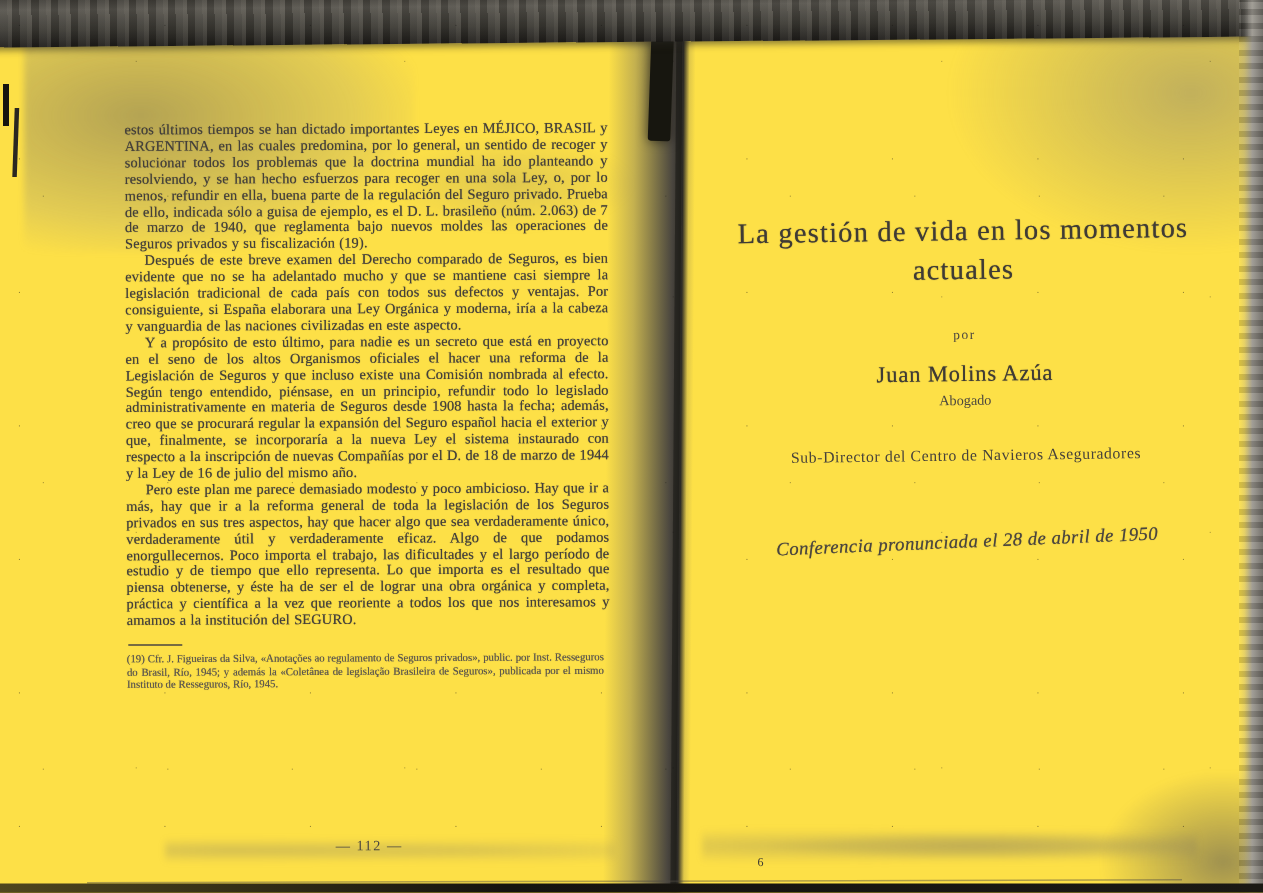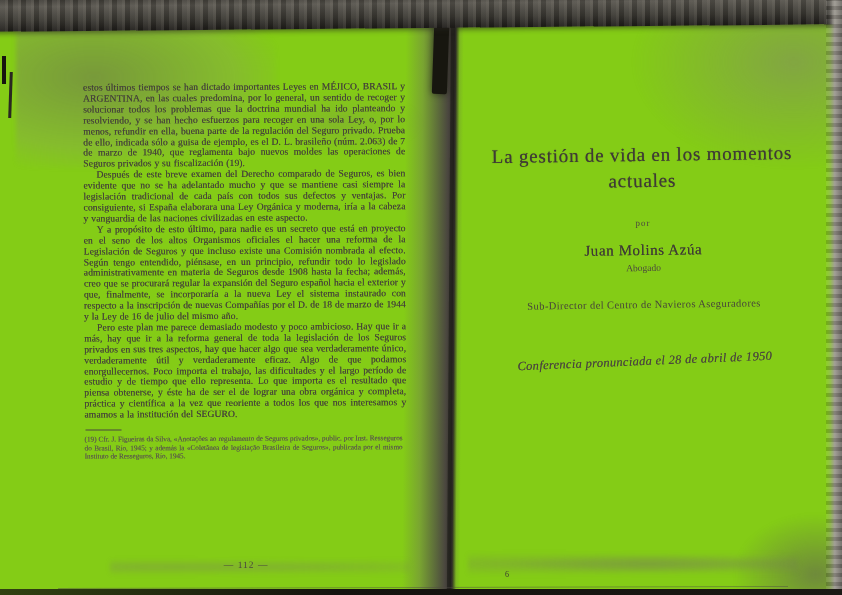--- a/index.html
+++ b/index.html
@@ -1,18 +1,18 @@
 <!DOCTYPE html>
 <html><head>
 <meta charset="utf-8">
 <style>
   html,body{margin:0;padding:0;background:#0e0d0b;}
   .stage{
     position:relative;width:842px;height:595px;overflow:hidden;
-    background:#84cc16;
+    background:#fde047;
     font-family:"Liberation Serif","DejaVu Serif",serif;
   }
   
   .top-band{
     position:absolute;left:-8px;top:-12px;width:862px;height:40px;
     transform:rotate(-0.5deg);
     background:
       repeating-linear-gradient(90deg, rgba(215,210,200,0.12) 0 3px, rgba(0,0,0,0.16) 3px 8px, rgba(255,255,255,0.05) 8px 13px),
       linear-gradient(180deg,#26241f 0%,#58554e 38%,#3c3a34 72%,#1f1d1a 100%);
     box-shadow:0 2px 5px rgba(40,38,33,0.55);

